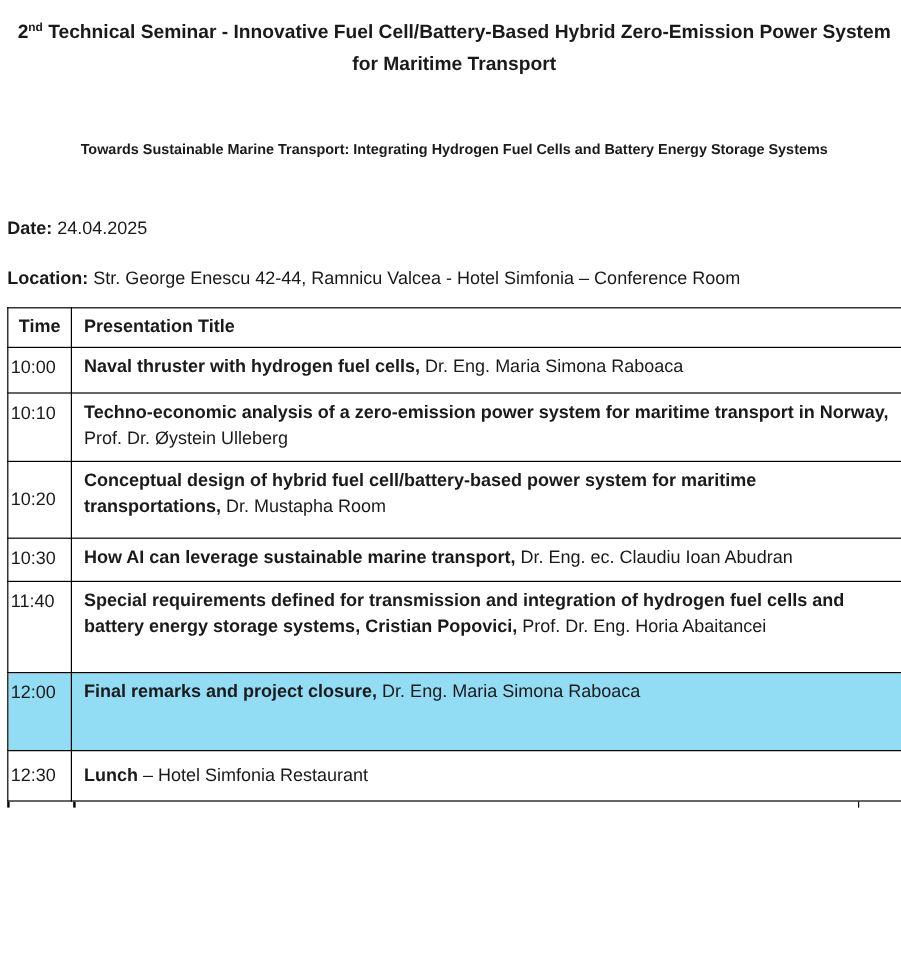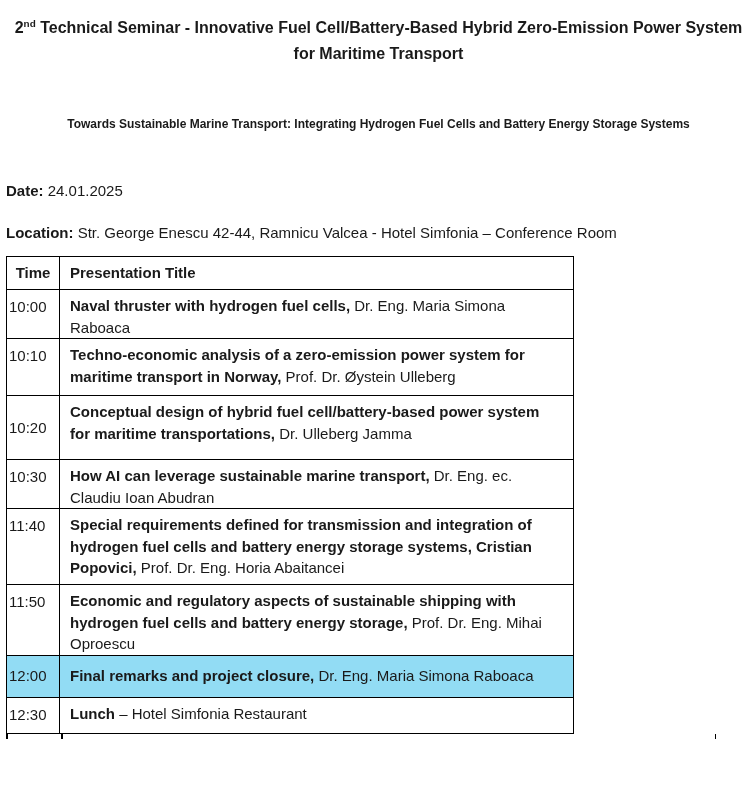--- a/index.html
+++ b/index.html
@@ -35,21 +35,21 @@
     line-height:22px;
     text-align:center;
     margin:0 auto 45px;
     max-width:742px;
   }
   p.meta{margin:0 0 20px;line-height:22px;font-size:15px;}
   p.meta.loc{margin-bottom:12px;}
   p.meta strong{font-weight:700;}
   table.agenda{
     border-collapse:collapse;
-    width:568px;
+    width:746px;
     table-layout:fixed;
   }
   .agenda th,.agenda td{
     border:1.5px solid var(--line);
     vertical-align:top;
     line-height:21.5px;
     font-size:15px;
   }
   .agenda th{font-weight:700;height:33px;padding-top:5px;}
   .agenda th.time{width:53px;text-align:center;}
@@ -83,21 +83,21 @@
 </style>
 </head>
 <body>
 
 <div class="doc">
 
   <h1><span>2</span><sup>nd</sup><span> Technical Seminar - Innovative Fuel Cell/Battery-Based Hybrid Zero-Emission Power System for Maritime Transport</span></h1>
 
   <h2>Towards Sustainable Marine Transport: Integrating Hydrogen Fuel Cells and Battery Energy Storage Systems</h2>
 
-  <p class="meta"><strong>Date:</strong> <span>24.01.2025</span></p>
+  <p class="meta"><strong>Date:</strong> <span>24.04.2025</span></p>
 
   <p class="meta loc"><strong>Location:</strong> <span>Str. George Enescu 42-44, Ramnicu Valcea - Hotel Simfonia – Conference Room</span></p>
 
   <table class="agenda">
     <thead>
       <tr>
         <th class="time">Time</th>
         <th class="title">Presentation Title</th>
       </tr>
     </thead>
@@ -105,33 +105,29 @@
         <tr>
           <td class="time">10:00</td>
           <td class="title"><span class="b">Naval thruster with hydrogen fuel cells,</span><span> Dr. Eng. Maria Simona Raboaca</span></td>
         </tr>
         <tr>
           <td class="time">10:10</td>
           <td class="title"><span class="b">Techno-economic analysis of a zero-emission power system for maritime transport in Norway,</span><span> Prof. Dr. Øystein Ulleberg</span></td>
         </tr>
         <tr>
           <td class="time">10:20</td>
-          <td class="title"><span class="b">Conceptual design of hybrid fuel cell/battery-based power system for maritime transportations,</span><span> Dr. Ulleberg Jamma</span></td>
+          <td class="title"><span class="b">Conceptual design of hybrid fuel cell/battery-based power system for maritime transportations,</span><span> Dr. Mustapha Room</span></td>
         </tr>
         <tr>
           <td class="time">10:30</td>
           <td class="title"><span class="b">How AI can leverage sustainable marine transport,</span><span> Dr. Eng. ec. Claudiu Ioan Abudran</span></td>
         </tr>
         <tr>
           <td class="time">11:40</td>
           <td class="title"><span class="b">Special requirements defined for transmission and integration of hydrogen fuel cells and battery energy storage systems, Cristian Popovici,</span><span> Prof. Dr. Eng. Horia Abaitancei</span></td>
-        </tr>
-        <tr>
-          <td class="time">11:50</td>
-          <td class="title"><span class="b">Economic and regulatory aspects of sustainable shipping with hydrogen fuel cells and battery energy storage,</span><span> Prof. Dr. Eng. Mihai Oproescu</span></td>
         </tr>
         <tr class="highlight">
           <td class="time">12:00</td>
           <td class="title"><span class="b">Final remarks and project closure,</span><span> Dr. Eng. Maria Simona Raboaca</span></td>
         </tr>
         <tr>
           <td class="time">12:30</td>
           <td class="title"><span class="b">Lunch</span><span> – Hotel Simfonia Restaurant</span></td>
         </tr>
       </tbody>

